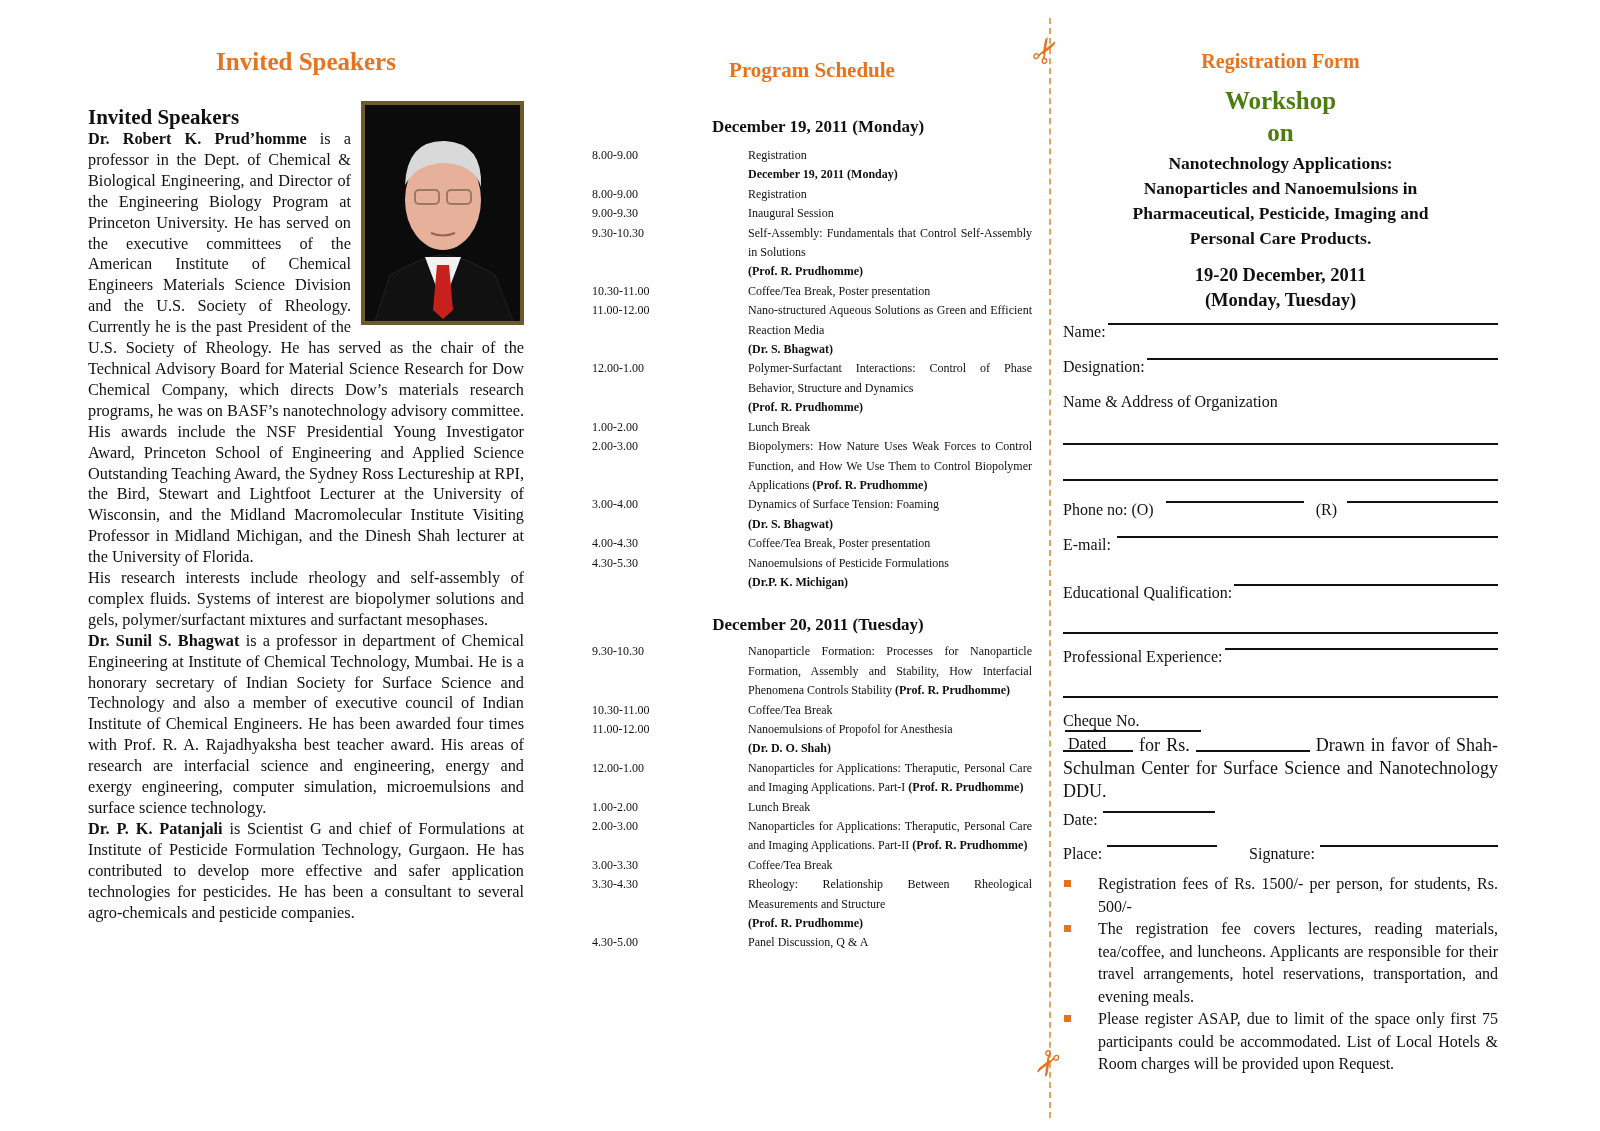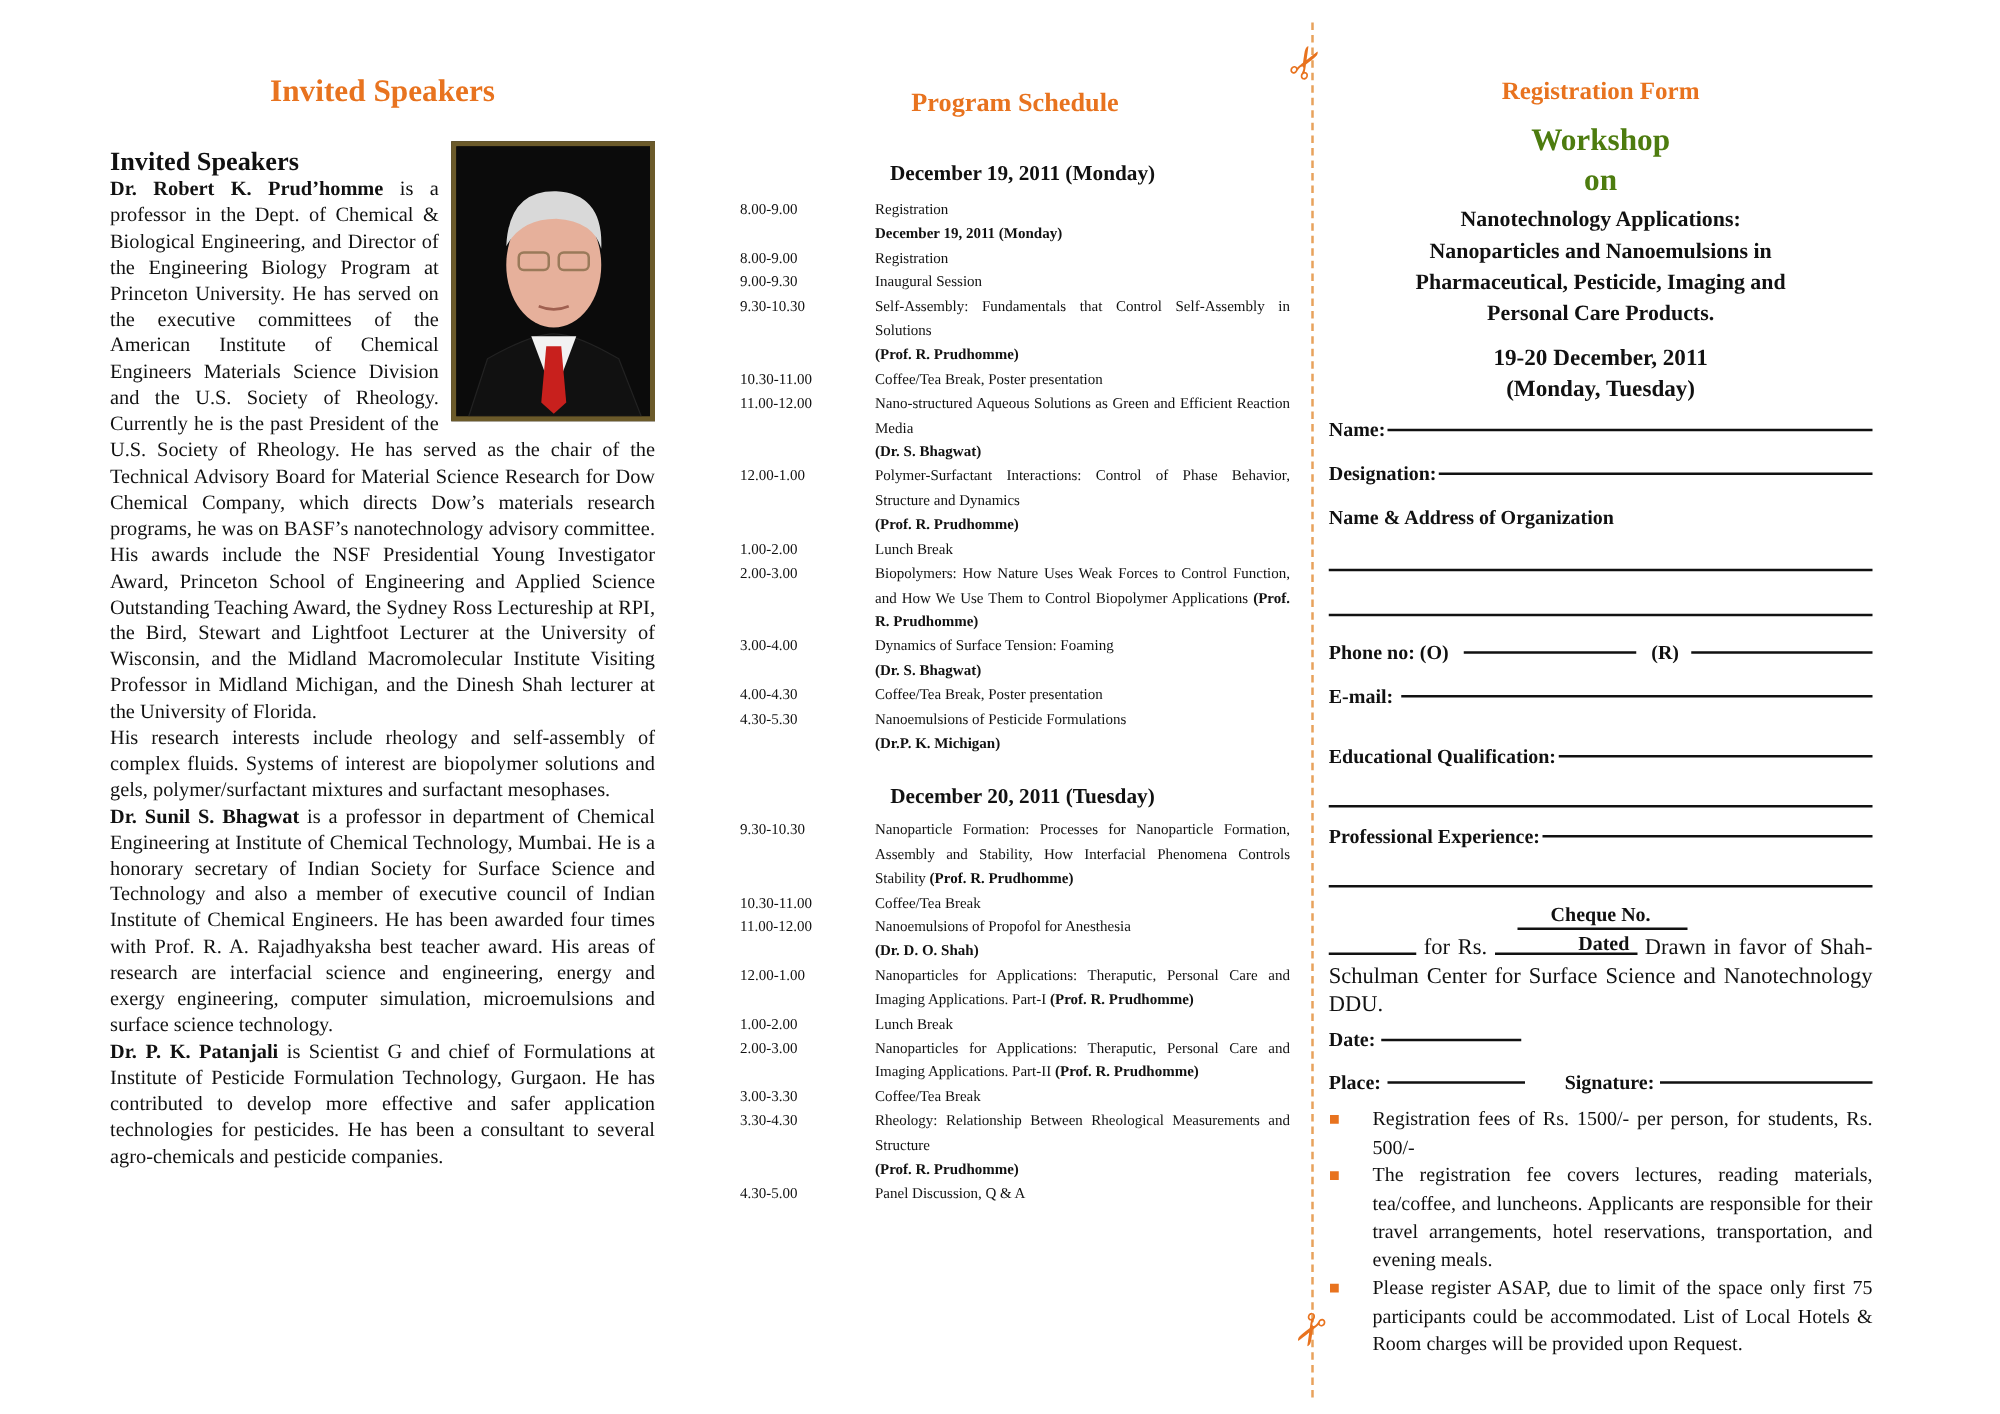--- a/index.html
+++ b/index.html
@@ -1,46 +1,46 @@
 <!DOCTYPE html>
 <html><head>
 <meta charset="utf-8">
 <style>
   * { box-sizing: border-box; margin: 0; padding: 0; }
   html, body { width: 1600px; height: 1131px; background: #ffffff; overflow: hidden; }
   body { font-family: "Liberation Serif", "DejaVu Serif", serif; color: #111; position: relative; }
-  .panel { position: absolute; top: 16px; }
+  .panel { position: absolute; top: 4px; }
   .orange-title { color: #e8731f; font-weight: bold; text-align: center; font-size: 24px; }
   
   #left { left: 88px; width: 436px; }
   #left .orange-title { margin-top: 44px; font-size: 25px; }
   .bio { font-size: 16.3px; line-height: 20.9px; text-align: justify; }
   .bio b { font-weight: bold; }
   .sub-head { font-size: 21px; font-weight: bold; margin-top: 29px; line-height: 24px; }
   .photo { float: right; width: 163px; height: 224px; margin: -28px 0 6px 10px; border: 4px solid #6b5a2a; background: #0a0a0a; position: relative; overflow: hidden; }
   .photo svg { display: block; }
   
   #mid { left: 592px; width: 440px; }
   #mid .orange-title { margin-top: 54px; font-size: 21px; }
   .day-head { text-align: center; font-weight: bold; font-size: 17px; margin-top: 34px; margin-bottom: 9px; padding-left: 12px; }
   .day-head.second { margin-top: 23px; margin-bottom: 7px; }
   .row { display: flex; font-size: 12px; line-height: 19.4px; }
   .row .t { width: 108px; flex: none; }
-  .row .d { flex: 1; text-align: justify; }
+  .row .d { flex: 1; text-align: justify; margin-left: 48px; }
   .row .d b { font-weight: bold; }
   
   #divider { position: absolute; left: 1049px; top: 18px; height: 1100px; border-left: 2px dashed #e8a25c; }
   .scissors { position: absolute; color: #e8731f; font-size: 34px; line-height: 1; }
   
   #right { left: 1063px; width: 435px; }
   #right .orange-title { margin-top: 46px; font-size: 20px; }
   .ws { color: #4d7c0f; font-weight: bold; text-align: center; font-size: 25px; line-height: 32px; }
   .ws-title { text-align: center; font-weight: bold; font-size: 17.5px; line-height: 25px; margin-top: 2px; }
   .ws-date { text-align: center; font-weight: bold; font-size: 18.5px; line-height: 25px; margin-top: 12px; }
-  .field { display: flex; align-items: center; font-size: 16px; margin-top: 15px; height: 20px; font-weight: bold; }
+  .field { display: flex; align-items: flex-start; font-size: 16px; margin-top: 15px; height: 20px; }
   .field .line { flex: 1; border-bottom: 2px solid #111; margin-left: 2px; height: 2px; margin-bottom: 3px; }
   .field .line.fixed { flex: none; }
   .fullline { border-bottom: 2px solid #111; margin-top: 34px; }
   .para { font-size: 18px; line-height: 23px; text-align: justify; }
   .bullets { margin-top: 8px; }
   .bullet { display: flex; font-size: 16px; line-height: 22.5px; text-align: justify; }
   .bullet .sq { width: 35px; flex: none; position: relative; }
   .bullet .sq::before { content: ""; position: absolute; left: 1px; top: 7px; width: 7px; height: 7px; background: #e8731f; }
   .bullet .tx { flex: 1; }
 </style>

